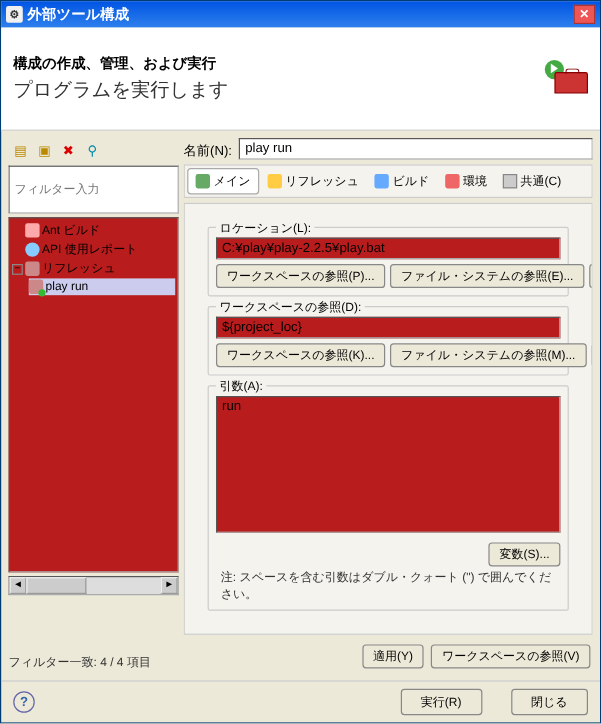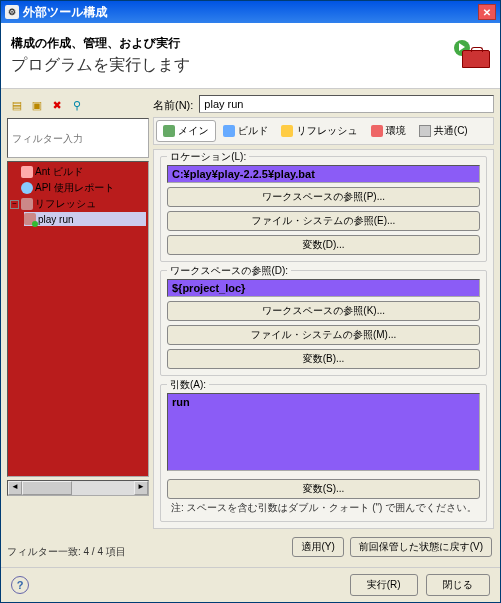--- a/index.html
+++ b/index.html
@@ -2,21 +2,21 @@
 <html><head>
   <meta charset="utf-8">
   <style>
     * { box-sizing: border-box; margin: 0; padding: 0; }
     body { font-family: "MS PGothic", "Meiryo", sans-serif; font-size: 11px; background: #ece9d8; }
     .window { width: 501px; height: 603px; background: #ece9d8; border: 1px solid #003c74; display: flex; flex-direction: column; }
     .titlebar { background: linear-gradient(to bottom, #0054e3, #2f80ed); color: white; height: 22px; display: flex; align-items: center; padding: 0 4px; font-size: 12px; font-weight: bold; }
     .titlebar-icon { width: 14px; height: 14px; margin-right: 4px; background: #f0f0f0; border-radius: 2px; display: flex; align-items: center; justify-content: center; font-size: 9px; color: #333; }
     .titlebar-spacer { flex: 1; }
     .titlebar-close { width: 18px; height: 16px; background: #e55; color: white; display: flex; align-items: center; justify-content: center; font-size: 10px; border: 1px solid #a33; cursor: pointer; }
-    .header { padding: 12px 10px; display: flex; align-items: center; border-bottom: 1px solid #ccc; background: #fff; }
+    .header { padding: 22px 10px; display: flex; align-items: center; border-bottom: 1px solid #ccc; background: #fff; }
     .header-text { flex: 1; }
     .header-title { font-weight: bold; font-size: 12px; margin-bottom: 3px; }
     .header-sub { font-size: 16px; color: #333; }
     .header-icon { width: 42px; height: 28px; position: relative; }
     .run-circle { width: 16px; height: 16px; border-radius: 50%; background: #4a4; position: absolute; top: -2px; left: 6px; }
     .run-circle::after { content: ''; position: absolute; left: 5px; top: 3px; border-left: 6px solid white; border-top: 4px solid transparent; border-bottom: 4px solid transparent; }
     .toolbox { width: 28px; height: 18px; background: #c33; position: absolute; right: 0; bottom: 2px; border: 1px solid #800; border-radius: 2px 2px 0 0; }
     .toolbox::before { content: ''; position: absolute; top: -4px; left: 8px; width: 10px; height: 4px; border: 1px solid #800; border-bottom: none; border-radius: 3px 3px 0 0; }
     .body { flex: 1; display: flex; flex-direction: column; padding: 6px; gap: 4px; overflow: hidden; }
     .main-area { flex: 1; display: flex; gap: 4px; overflow: hidden; }
@@ -35,26 +35,26 @@
     .hscroll-btn { width: 14px; height: 100%; background: #ccc; border: 1px outset #eee; position: absolute; top: 0; font-size: 8px; text-align: center; cursor: pointer; }
     .filter-count { font-size: 10px; color: #333; padding: 2px 0; margin-top: 44px; }
     .content { flex: 1; display: flex; flex-direction: column; gap: 4px; overflow: hidden; }
     .name-row { display: flex; align-items: flex-end; gap: 6px; }
     .name-row label { white-space: nowrap; }
     .name-input { flex: 1; border: 1px inset #aaa; padding: 2px 4px; background: white; font-size: 11px; }
     .tabs { display: flex; gap: 1px; padding: 2px; border: 1px solid #ccc; background: #f4f3ee; text-align: center; }
     .tab { padding: 3px 6px; display: flex; align-items: center; gap: 3px; cursor: pointer; font-size: 10px; white-space: nowrap; }
     .tab.active { background: white; border: 1px solid #aaa; border-radius: 3px; }
     .tab-icon { width: 12px; height: 12px; display: inline-block; }
-    .form-area { flex: 1; border: 1px solid #ccc; background: #f4f3ee; padding: 6px; display: flex; flex-direction: column; gap: 8px; overflow: hidden; }
+    .form-area { flex: 1; border: 1px solid #ccc; background: #f4f3ee; padding: 19px; display: flex; flex-direction: column; gap: 8px; overflow: hidden; }
     .group { border: 1px solid #ccc; border-radius: 2px; padding: 8px 6px 6px; position: relative; }
     .group-title { position: absolute; top: -7px; left: 6px; background: #f4f3ee; padding: 0 3px; font-size: 10px; }
-    .group input[type=text], .group textarea { width: 100%; border: 1px inset #aaa; padding: 2px 4px; background: #8b5cf6; font-size: 11px; font-family: inherit; font-weight: bold; }
+    .group input[type=text], .group textarea { width: 100%; border: 1px inset #aaa; padding: 2px 4px; background: #b91c1c; font-size: 11px; font-family: inherit; }
     .group textarea { resize: none; }
-    .btn-row { display: flex; gap: 4px; margin-top: 4px; justify-content: flex-start; flex-direction: column; }
+    .btn-row { display: flex; gap: 4px; margin-top: 4px; justify-content: flex-start; }
     .btn-row.right { justify-content: flex-end; }
     .btn { padding: 2px 8px; background: #ece9d8; border: 1px solid #888; border-radius: 3px; cursor: pointer; font-size: 10px; white-space: nowrap; }
     .args-group { flex: 1; display: flex; flex-direction: column; }
     .args-group textarea { flex: 1; margin-bottom: 4px; }
     .hint { font-size: 10px; color: #333; padding: 2px 0 0 4px; }
     .bottom-btns { display: flex; justify-content: flex-end; gap: 6px; padding: 4px 2px; }
     .footer { display: flex; align-items: center; padding: 6px 10px; border-top: 1px solid #ccc; }
     .help-icon { width: 18px; height: 18px; border-radius: 50%; border: 1px solid #66a; color: #36a; display: flex; align-items: center; justify-content: center; font-weight: bold; cursor: pointer; font-size: 11px; }
     .footer-spacer { flex: 1; }
     .footer .btn { padding: 3px 16px; }
@@ -136,26 +136,26 @@
           <label>名前(N):</label>
           <input class="name-input" type="text" value="play run" style="">
         </div>
 
         <div class="tabs">
           <div class="tab active">
             <span class="tab-icon ic-main"></span>
             <span>メイン</span>
           </div>
           <div class="tab">
+            <span class="tab-icon ic-refresh"></span>
+            <span>リフレッシュ</span>
+          </div>
+          <div class="tab">
             <span class="tab-icon ic-build"></span>
             <span>ビルド</span>
-          </div>
-          <div class="tab">
-            <span class="tab-icon ic-refresh"></span>
-            <span>リフレッシュ</span>
           </div>
           <div class="tab">
             <span class="tab-icon ic-env"></span>
             <span>環境</span>
           </div>
           <div class="tab">
             <span class="tab-icon ic-common"></span>
             <span>共通(C)</span>
           </div>
         </div>
@@ -186,25 +186,25 @@
             <textarea style="">run</textarea>
             <div class="btn-row right">
               <button class="btn">変数(S)...</button>
             </div>
             <div class="hint">注: スペースを含む引数はダブル・クォート (") で囲んでください。</div>
           </div>
         </div>
 
         <div class="bottom-btns">
           <button class="btn">適用(Y)</button>
-          <button class="btn">前回保管した状態に戻す(V)</button>
+          <button class="btn">ワークスペースの参照(V)</button>
         </div>
       </div>
     </div>
   </div>
 
   <div class="footer">
     <div class="help-icon">?</div>
     <div class="footer-spacer"></div>
     <button class="btn">実行(R)</button>
-    <button class="btn" style="margin-left:8px">閉じる</button>
+    <button class="btn" style="margin-left:24px">閉じる</button>
   </div>
 </div>
 
 </body></html>

